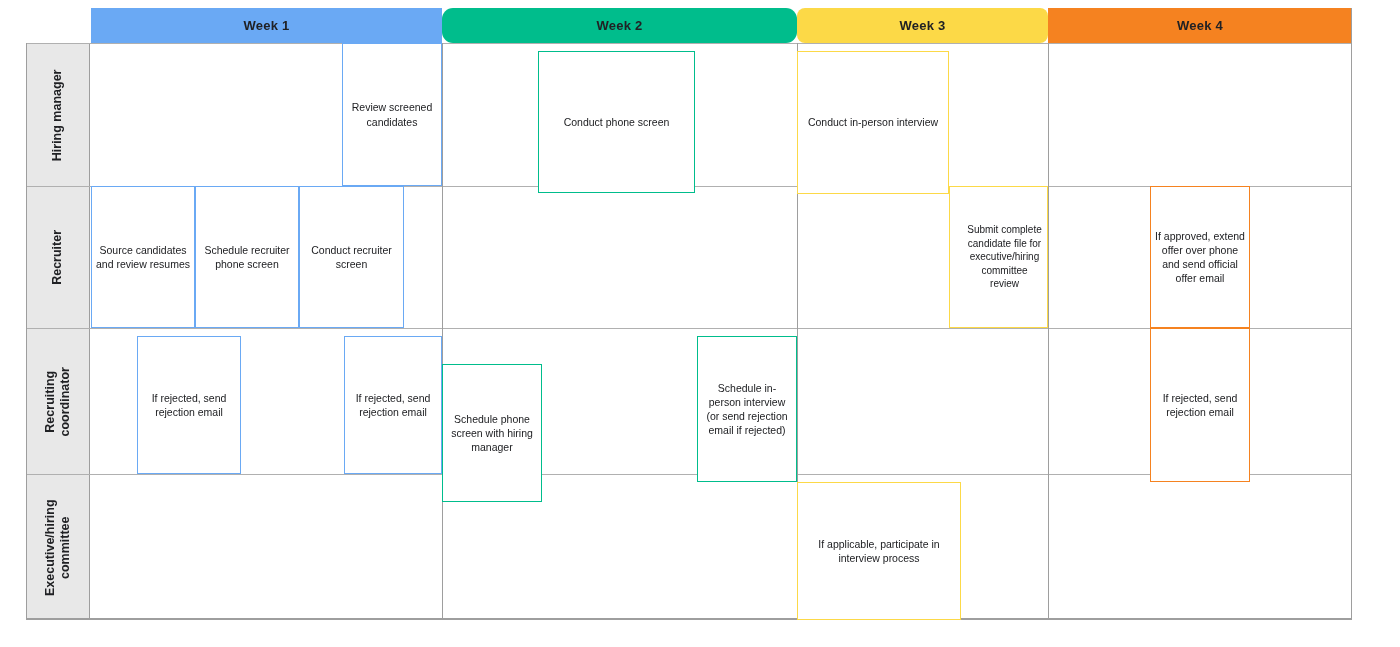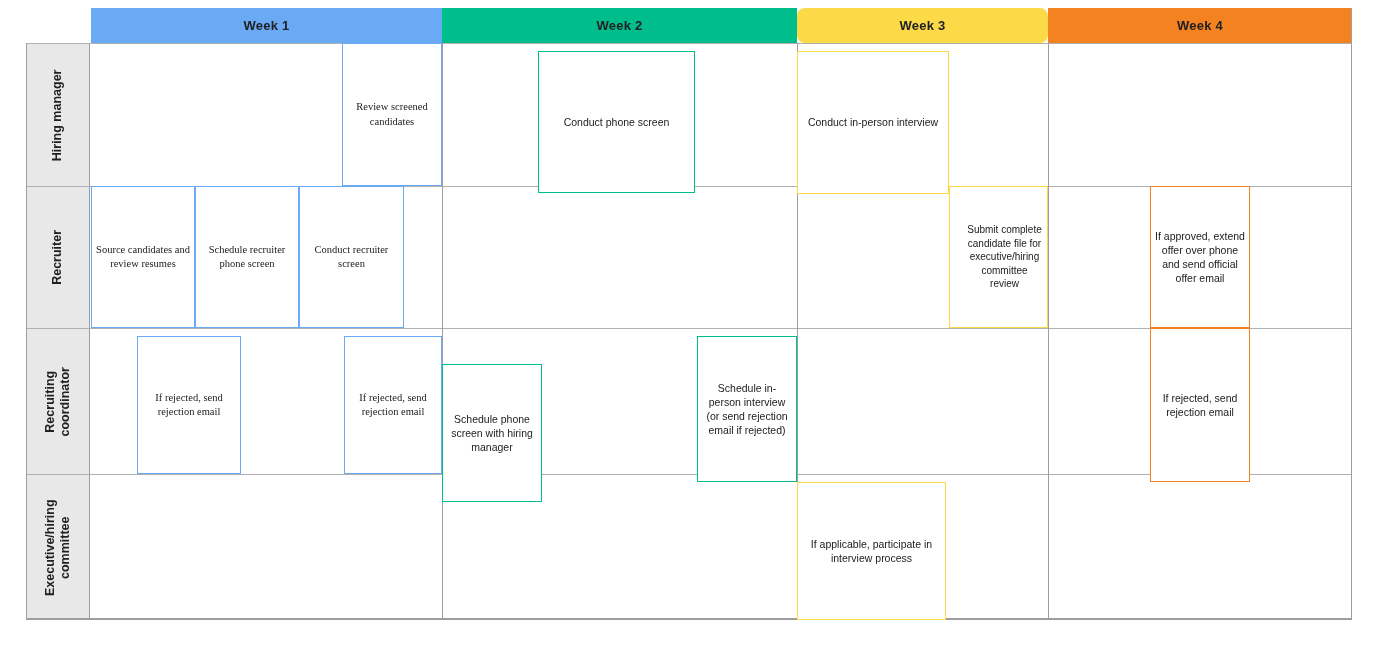--- a/index.html
+++ b/index.html
@@ -24,35 +24,35 @@
   .rowlabel{position:absolute;left:0;width:64px;background:#e8e8e8;
             border-right:1px solid #9e9e9e;border-top:1px solid #b0b0b0;
             display:flex;align-items:center;justify-content:center;box-sizing:border-box;}
   .rowlabel span{transform:rotate(-90deg);white-space:nowrap;font-size:12.5px;
                  font-weight:bold;color:#202124;text-align:center;line-height:1.18;}
 
   
   .task{position:absolute;background:#ffffff;box-sizing:border-box;
         display:flex;align-items:center;justify-content:center;text-align:center;
         font-size:10.5px;line-height:1.35;color:#202124;padding:3px 4px;}
-  .task.b{border:1.6px solid #6aa9f4;font-family:Liberation Serif, serif;}
+  .task.b{border:1.6px solid #6aa9f4;}
   .task.g{border:1.6px solid #00bd8c;}
   .task.y{border:1.6px solid #fcd947;}
   .task.o{border:1.6px solid #f58220;align-items:center;}
   .task.small{font-size:10px;}
 </style>
 </head>
 <body>
 
 <div id="chart">
 
   <div class="hdr" style="left:65px;width:351px;background:#6aa9f4;">
     <span>Week 1</span>
   </div>
-  <div class="hdr" style="left:416px;width:355px;background:#00bd8c;">
+  <div class="hdr" style="left:416px;width:355px;background:#00bd8c;border-radius:11px;">
     <span>Week 2</span>
   </div>
   <div class="hdr" style="left:771px;width:251px;background:#fcd947;border-radius:8px;">
     <span>Week 3</span>
   </div>
   <div class="hdr" style="left:1022px;width:304px;background:#f58220;">
     <span>Week 4</span>
   </div>
 
   <div class="rowlabel" style="top:35px;height:143px;">
@@ -116,17 +116,17 @@
   <div class="task g" style="left:416px;top:328px;width:100px;height:138px;margin-top:28px;">
     <span>Schedule phone screen with hiring manager</span>
   </div>
   <div class="task g" style="left:671px;top:328px;width:100px;height:146px;">
     <span>Schedule in-person interview (or send rejection email if rejected)</span>
   </div>
   <div class="task o" style="left:1124px;top:320px;width:100px;height:154px;">
     <span>If rejected, send rejection email</span>
   </div>
 
-  <div class="task y" style="left:771px;top:474px;width:149px;height:138px;">
+  <div class="task y" style="left:771px;top:474px;width:164px;height:138px;">
     <span>If applicable, participate in interview process</span>
   </div>
 
 </div>
 
 </body></html>

